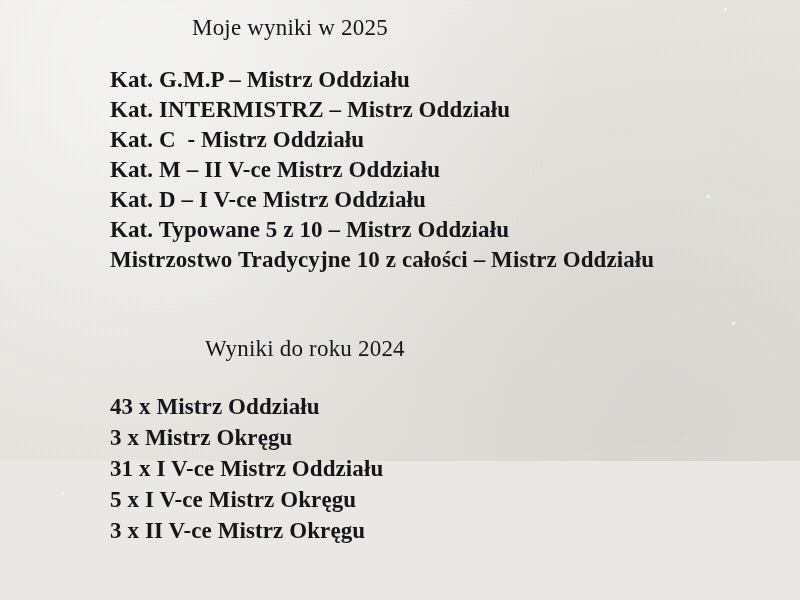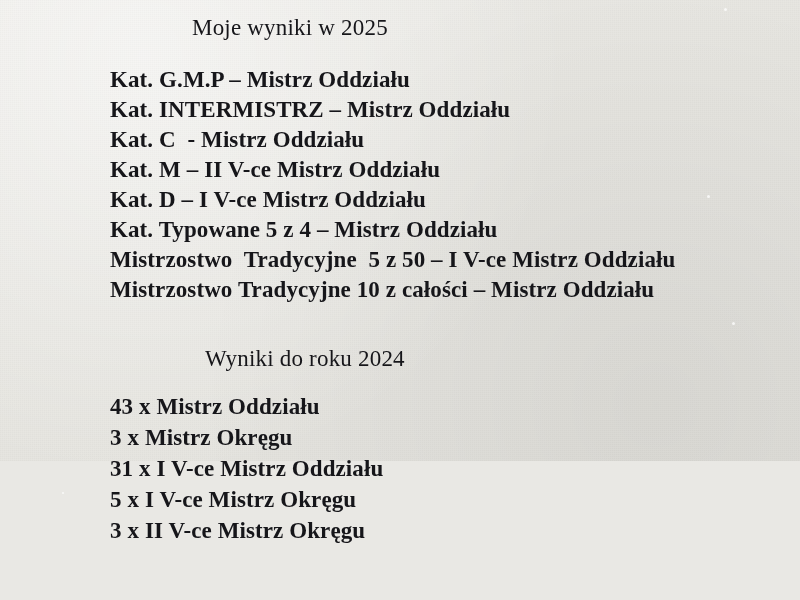--- a/index.html
+++ b/index.html
@@ -57,21 +57,21 @@
   }
   .block-2025 {
     position: absolute;
     left: 110px;
     top: 68px;
   }
   .block-2025 .line { margin-bottom: 7px; }
   #title-2024 {
     position: absolute;
     left: 205px;
-    top: 347px;
+    top: 337px;
   }
   .block-2024 {
     position: absolute;
     left: 110px;
     top: 395px;
   }
   .block-2024 .line { margin-bottom: 8px; }
 
   
   .speck {
@@ -95,22 +95,21 @@
   <div class="content">
 
     <div class="heading" id="title-2025">Moje wyniki w 2025</div>
 
     <div class="block-2025">
       <div class="line">Kat. G.M.P – Mistrz Oddziału</div>
       <div class="line">Kat. INTERMISTRZ – Mistrz Oddziału</div>
       <div class="line">Kat. C  - Mistrz Oddziału</div>
       <div class="line">Kat. M – II V-ce Mistrz Oddziału</div>
       <div class="line">Kat. D – I V-ce Mistrz Oddziału</div>
-      <div class="line">Kat. Typowane 5 z 4 – Mistrz Oddziału</div>
-      <div class="line">Mistrzostwo  Tradycyjne  5 z 50 – I V-ce Mistrz Oddziału</div>
+      <div class="line">Kat. Typowane 5 z 10 – Mistrz Oddziału</div>
       <div class="line">Mistrzostwo Tradycyjne 10 z całości – Mistrz Oddziału</div>
     </div>
 
     <div class="heading" id="title-2024">Wyniki do roku 2024</div>
 
     <div class="block-2024">
       <div class="line">43 x Mistrz Oddziału</div>
       <div class="line">3 x Mistrz Okręgu</div>
       <div class="line">31 x I V-ce Mistrz Oddziału</div>
       <div class="line">5 x I V-ce Mistrz Okręgu</div>

